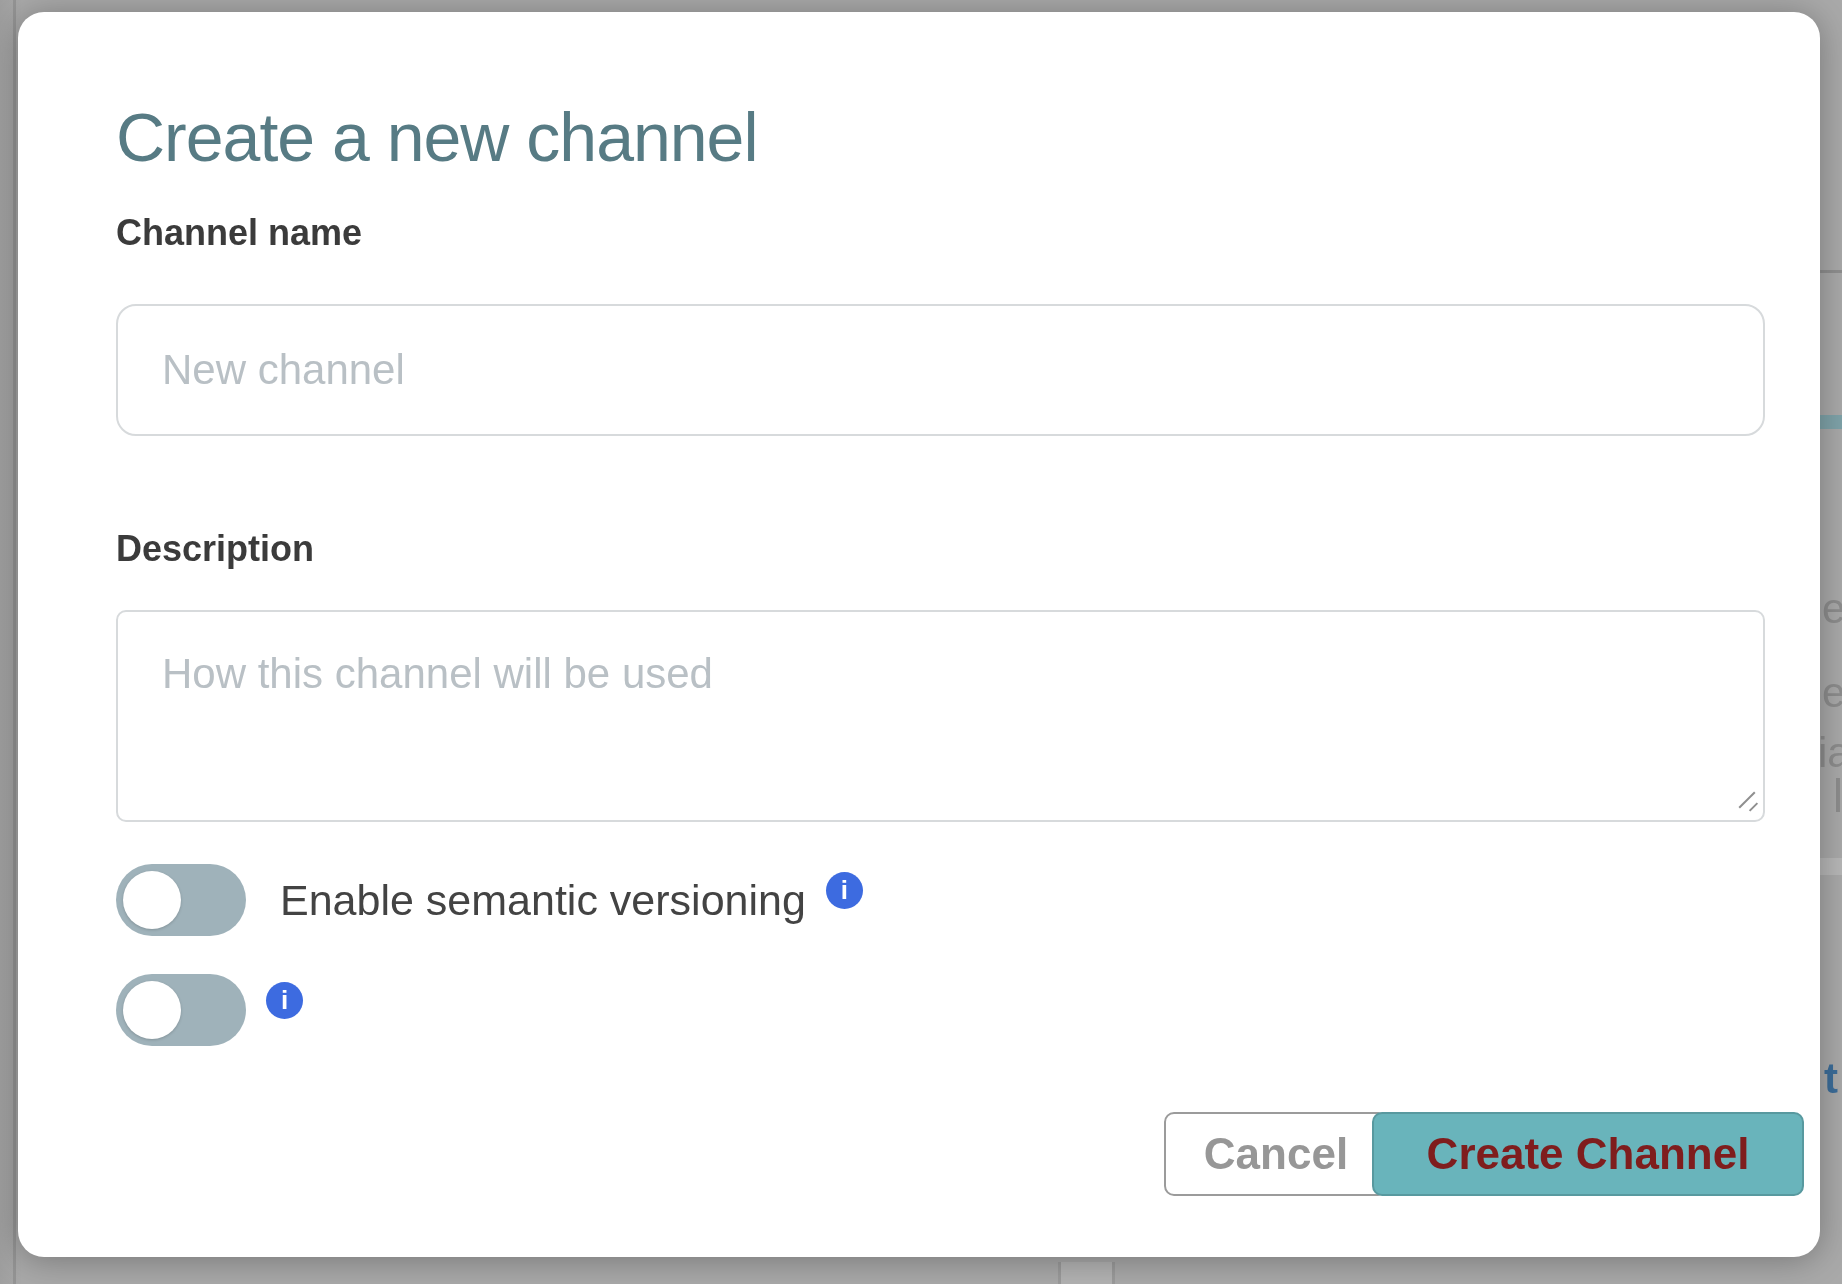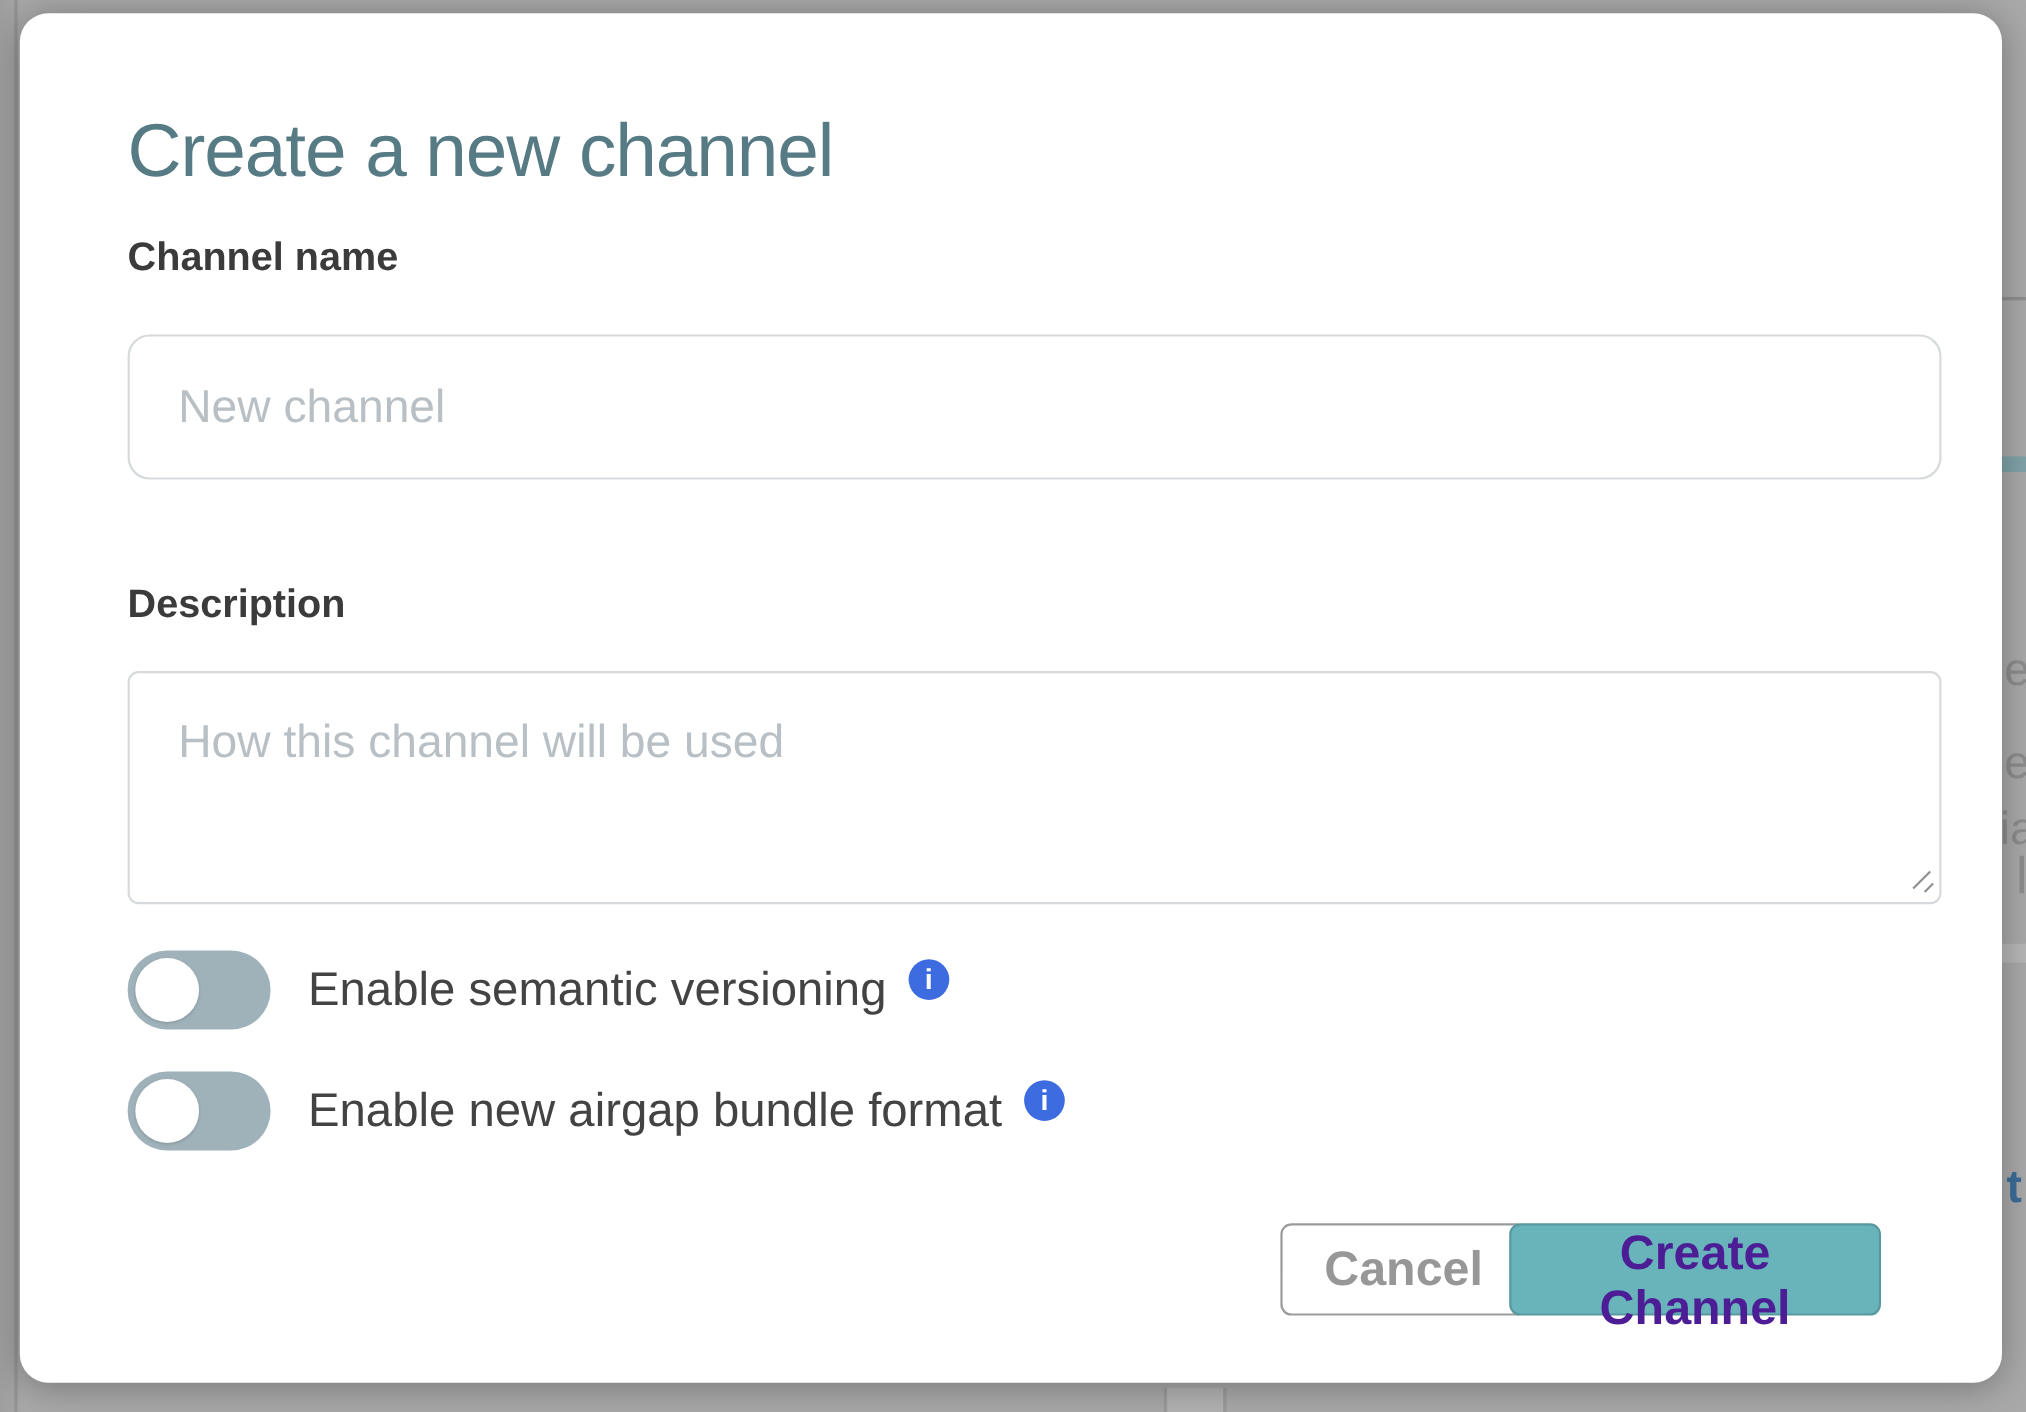--- a/index.html
+++ b/index.html
@@ -50,22 +50,22 @@
   .toggle-label{margin-left:34px;font-size:43px;color:#434343;}
   .info-icon{margin-left:20px;width:37px;height:37px;border-radius:50%;flex:0 0 auto;
              background:var(--info-blue,#3d6be0);color:#fff;font-size:26px;font-weight:bold;
              display:flex;align-items:center;justify-content:center;transform:translateY(-10px);cursor:pointer;}
 
   
   .btn{position:absolute;top:1100px;height:84px;box-sizing:border-box;border-radius:10px;
        font-family:"Liberation Sans",sans-serif;font-size:44px;font-weight:bold;cursor:pointer;}
   .btn-cancel{left:1146px;width:224px;background:#ffffff;border:2px solid #9b9b9b;
               color:var(--cancel-gray,#979797);}
-  .btn-create{left:1354px;width:338px;background:var(--accent-teal,#69b4bb);
-              border:2px solid #58999f;color:#4c1d95;}
+  .btn-create{left:1354px;width:432px;background:var(--accent-teal,#69b4bb);
+              border:2px solid #58999f;color:#7f1d1d;}
 </style>
 </head>
 <body>
 
 <div class="stage">
 
   <div class="backdrop">
     <div class="backdrop-left-edge"></div>
     <div class="frag-dark-line"></div>
     <div class="frag-teal-strip"></div>
@@ -98,21 +98,20 @@
         <div class="knob"></div>
       </div>
       <span class="toggle-label">Enable semantic versioning</span>
       <span class="info-icon">i</span>
     </div>
 
     <div class="toggle-row toggle-row-2">
       <div class="toggle">
         <div class="knob"></div>
       </div>
-      <span class="toggle-label">Enable new airgap bundle format</span>
       <span class="info-icon">i</span>
     </div>
 
     <button class="btn btn-cancel">Cancel</button>
     <button class="btn btn-create">Create Channel</button>
 
   </div>
 </div>
 
 </body></html>

